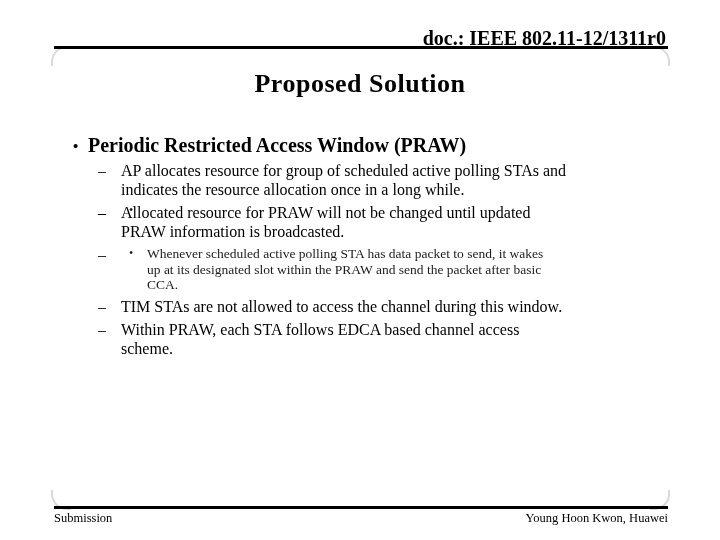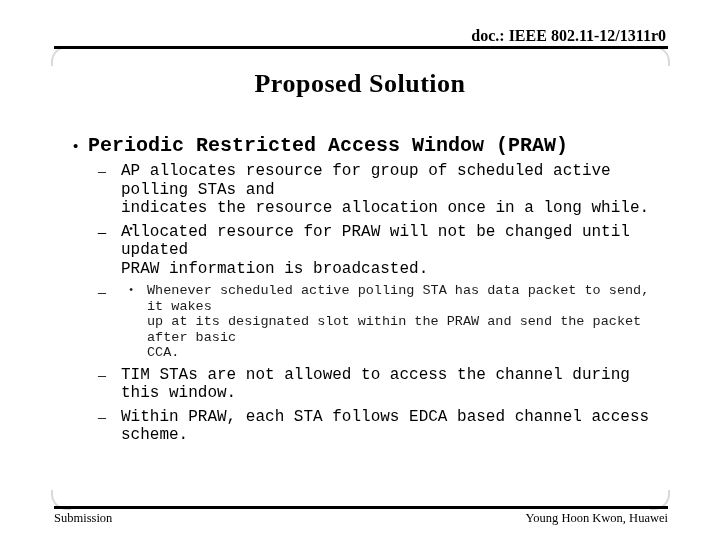--- a/index.html
+++ b/index.html
@@ -14,34 +14,34 @@
   }
   
   .arc{position:absolute;width:18px;height:18px;border:0 solid var(--frame_arc);}
   .arc.tl{left:51px;top:46px;border-top-width:2px;border-left-width:2px;border-top-left-radius:16px;}
   .arc.tr{right:50px;top:46px;border-top-width:2px;border-right-width:2px;border-top-right-radius:16px;}
   .arc.bl{left:51px;top:490px;border-bottom-width:2px;border-left-width:2px;border-bottom-left-radius:16px;}
   .arc.br{right:50px;top:490px;border-bottom-width:2px;border-right-width:2px;border-bottom-right-radius:16px;}
 
   .doc-id{
     position:absolute;top:27px;right:54px;
-    font-size:16px;font-weight:bold;white-space:nowrap;
+    font-size:20px;font-weight:bold;white-space:nowrap;
   }
   .header-rule{position:absolute;top:46px;left:54px;right:52px;height:2.5px;background:var(--rule);}
   .footer-rule{position:absolute;top:506px;left:54px;right:52px;height:2.5px;background:var(--rule);}
 
   .slide-title{
     position:absolute;top:69px;left:0;width:100%;
     text-align:center;font-size:26px;font-weight:bold;letter-spacing:.5px;
   }
 
   .body-content{position:absolute;top:134px;left:0;right:0;}
   .item{position:relative;}
   .item .marker{position:absolute;}
-  .item .item-text{white-space:pre-wrap;display:block;font-family:Liberation Mono, monospace;}
+  .item .item-text{white-space:pre-wrap;display:block;}
 
   .l1{padding-left:88px;padding-right:30px;font-size:20px;font-weight:bold;line-height:23px;}
   .l1 .marker{left:73px;top:1px;font-size:15px;}
 
   .l2{padding-left:121px;padding-right:48px;font-size:16px;line-height:18.5px;margin-top:5px;}
   .l2 .marker{left:98px;top:0;}
 
   .l3{padding-left:147px;padding-right:52px;font-size:13.5px;line-height:15.5px;margin-top:4px;color:#1c1c1c;}
   .l3 .marker{left:129px;top:0;font-size:12px;}
 

